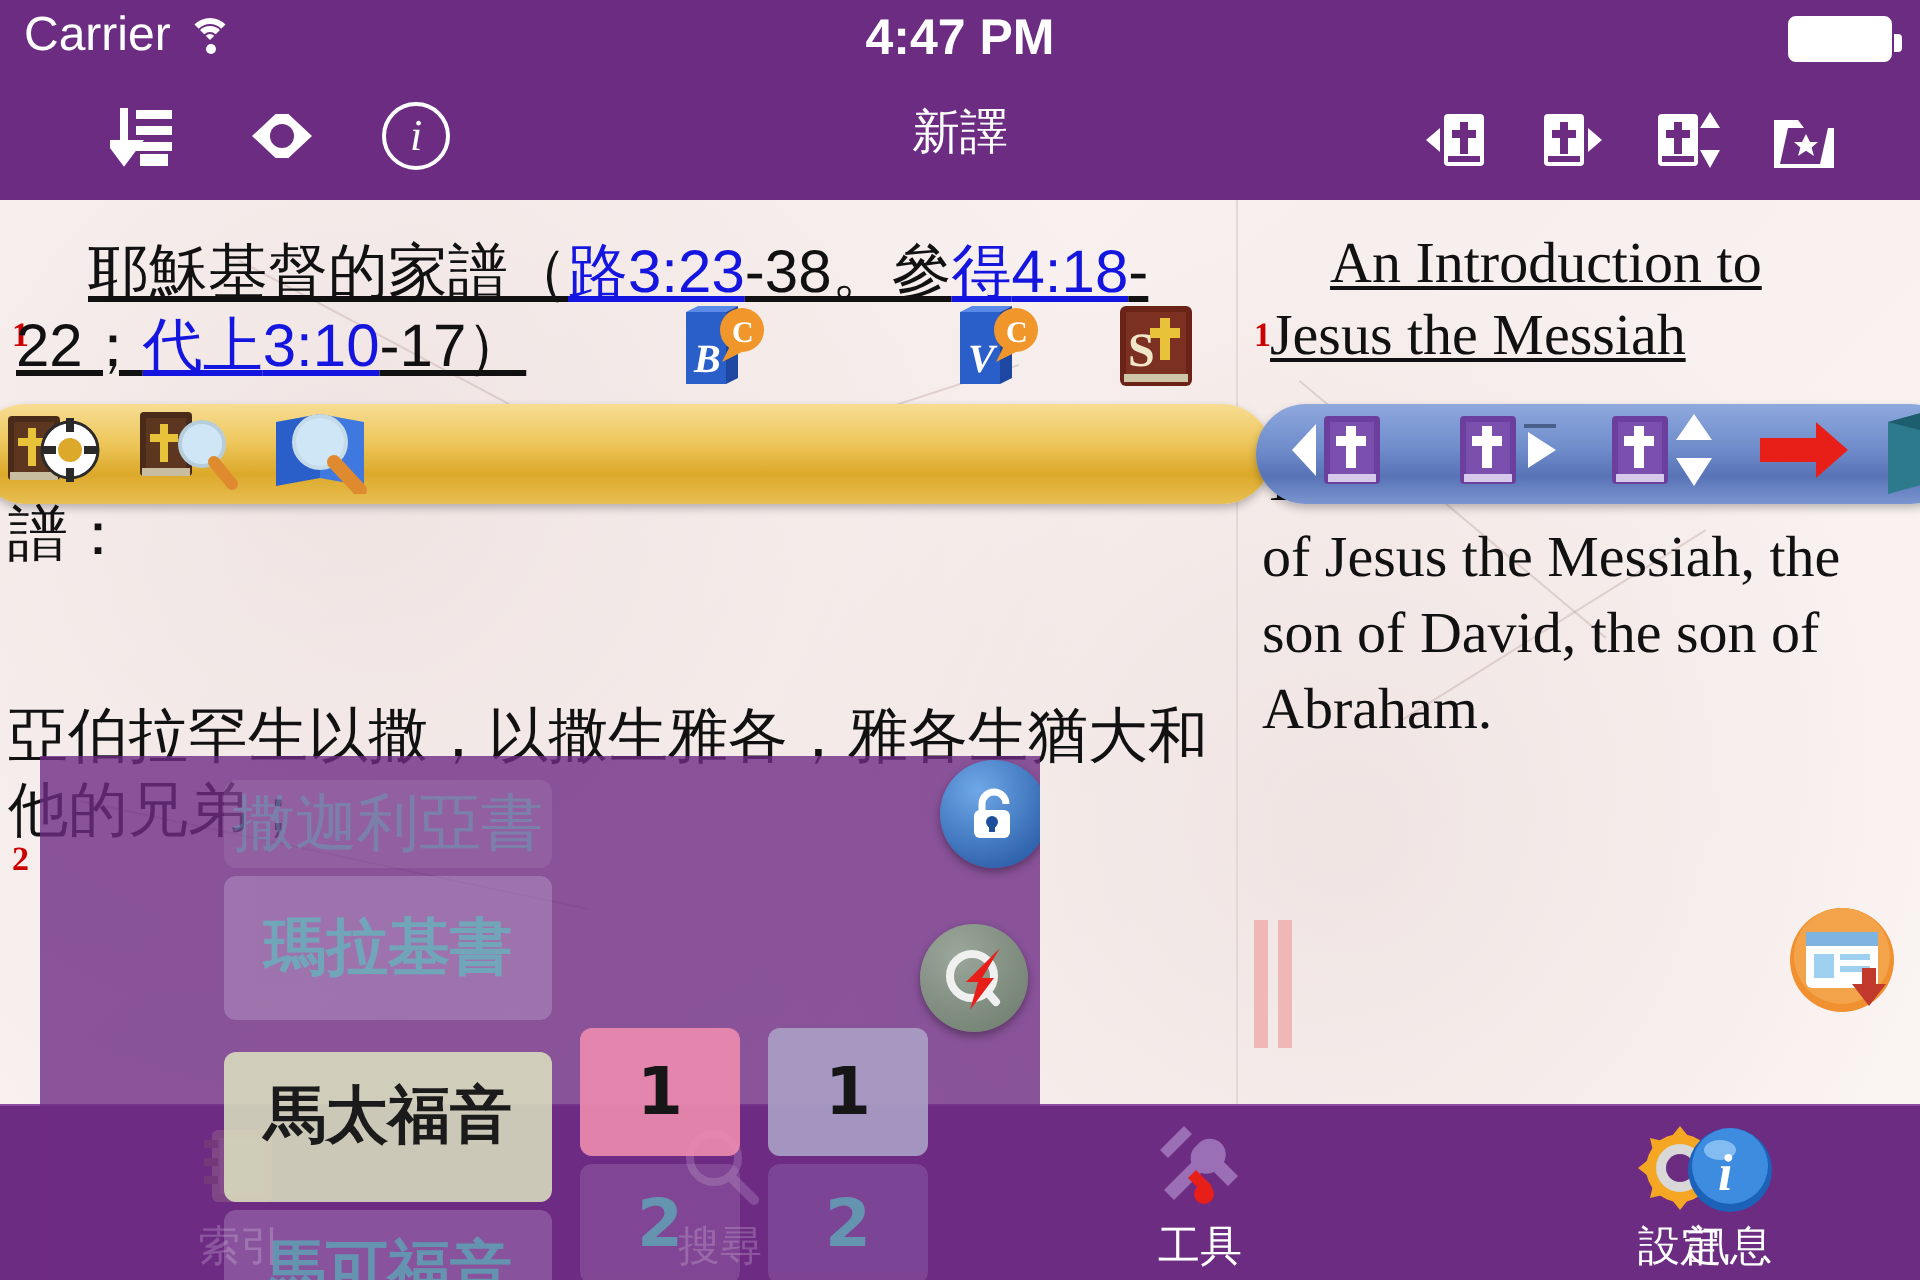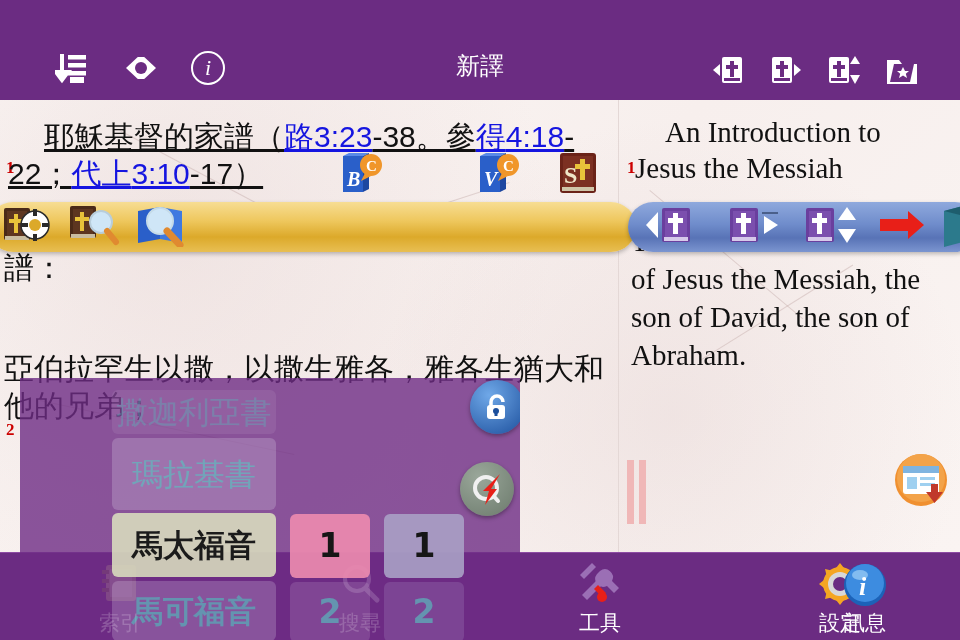--- a/index.html
+++ b/index.html
@@ -137,21 +137,21 @@
   .hl-blue { background: #c3c8f4; }
   .red-u { color: #e02020; text-decoration: underline; }
 
   .verse2 { position: absolute; left: 4px; top: 250px; width: 610px; }
 
   
   .en-head {
     position: absolute; left: 16px; top: 14px; width: 312px;
     font-family: "Liberation Serif", "DejaVu Serif", serif;
     font-size: 29px; line-height: 36px; color: #111;
-    text-indent: 30px;
+    text-decoration: underline; text-indent: 30px;
   }
   .en-body {
     position: absolute; left: 12px; top: 122px; width: 324px;
     font-family: "Liberation Serif", "DejaVu Serif", serif;
     font-size: 29px; line-height: 38px; color: #111;
   }
   .red-bars { position:absolute; left: 8px; top: 360px; width: 22px; height: 64px;}
   .red-bars span { position:absolute; top:0; width:7px; height:64px; background:#f0b7b7;}
   .red-bars span:nth-child(1){left:0;}
   .red-bars span:nth-child(2){left:12px;}
@@ -221,20 +221,33 @@
   .fab-lock { left: 450px; top: 2px;
     background: radial-gradient(circle at 35% 28%, #6fa8e8, #1c4f9c); }
   .fab-q { left: 440px; top: 84px;
     background: radial-gradient(circle at 35% 28%, #9aa79a, #6c7a6c); }
 </style>
 </head>
 <body>
 
 <div id="app">
 
+  <div class="statusbar">
+    <div class="sb-left">
+      <span class="sb-carrier">Carrier</span>
+      <span class="wifi-ico">
+          <i></i>
+          <i></i>
+          <i></i>
+          <b></b>
+        </span>
+    </div>
+    <div class="sb-time">4:47 PM</div>
+    <div class="sb-batt"></div>
+  </div>
 
   <div class="navbar">
     <div class="nav-left">
       <span class="navico">
         <svg width="36" height="36" viewBox="0 0 36 36">
           <rect x="13" y="5" width="18" height="4.5" fill="#fff"></rect>
           <rect x="13" y="13" width="18" height="4.5" fill="#fff"></rect>
           <rect x="13" y="21" width="18" height="4.5" fill="#fff"></rect>
           <rect x="15" y="27" width="14" height="6" fill="#fff"></rect>
           <path d="M7 4 L7 24 M7 30 L1 22 L13 22 Z" stroke="#fff" stroke-width="4" fill="#fff"></path>
@@ -527,22 +540,22 @@
       <svg width="40" height="40" viewBox="0 0 40 40">
         <circle cx="19" cy="19" r="11" fill="none" stroke="#f0f0f0" stroke-width="4"></circle>
         <path d="M24 24 L31 32" stroke="#f0f0f0" stroke-width="4" stroke-linecap="round"></path>
         <path d="M33 5 L24 20 L30 20 L18 36 L22 22 L16 22 Z" fill="#e81f18"></path>
       </svg>
     </div>
 
     <div class="picker">
       <div class="pk-col books">
         <div class="pk-row r-far" style="height:44px;line-height:44px;margin-top:2px;background:rgba(230,225,240,.32);">撒迦利亞書</div>
-        <div class="pk-row r-mid" style="height:72px;line-height:72px;margin-top:4px;background:rgba(232,226,242,.42);font-weight:400;">瑪拉基書</div>
-        <div class="pk-row sel-book" style="height:64px;line-height:64px;margin-top:3px;">馬太福音</div>
+        <div class="pk-row r-mid" style="height:72px;line-height:72px;margin-top:4px;background:rgba(232,226,242,.42);font-weight:700;">瑪拉基書</div>
+        <div class="pk-row sel-book" style="height:75px;line-height:64px;margin-top:16px;">馬太福音</div>
         <div class="pk-row r-mid" style="height:60px;line-height:60px;margin-top:4px;background:rgba(232,226,242,.40);font-weight:600;">馬可福音</div>
       </div>
 
       <div class="pk-col chap">
         <div class="pk-row r-far" style="height:44px;line-height:44px;margin-top:2px;"></div>
         <div class="pk-row r-mid" style="height:72px;line-height:72px;margin-top:4px;"></div>
         <div class="pk-row sel-chap" style="height:64px;line-height:64px;margin-top:4px;">1</div>
         <div class="pk-row r-mid" style="height:60px;line-height:60px;margin-top:4px;background:rgba(210,180,215,.35);">2</div>
       </div>
 

